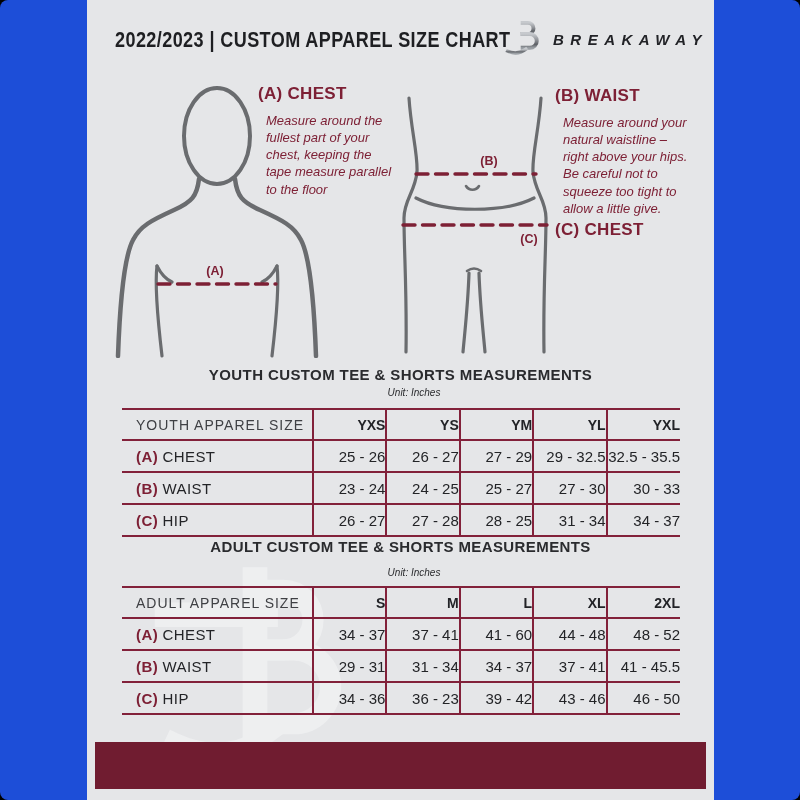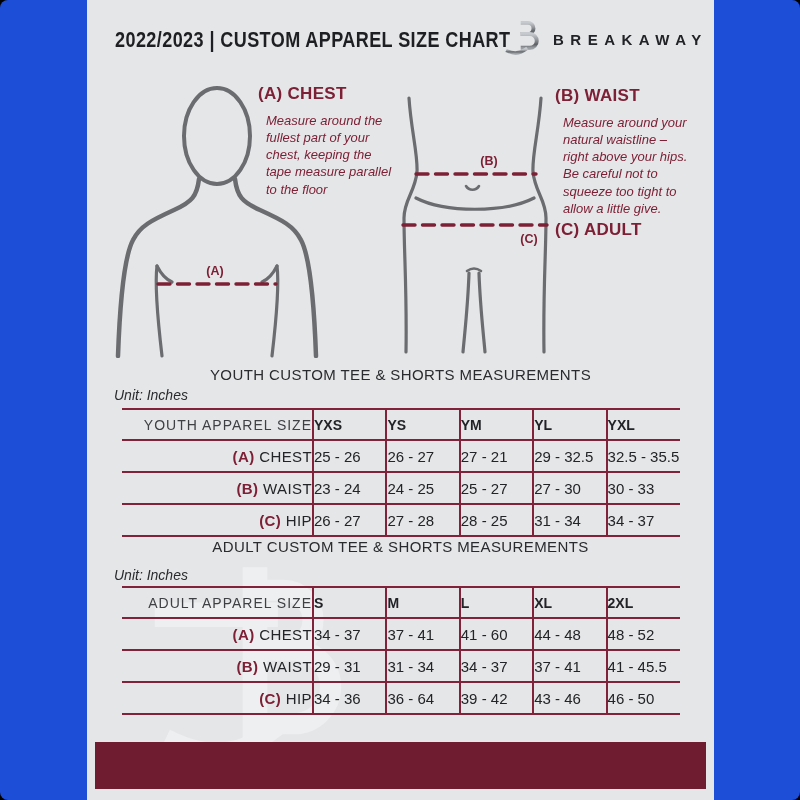--- a/index.html
+++ b/index.html
@@ -6,47 +6,47 @@
   #page{position:relative;width:800px;height:800px;background:#1d4ed8;overflow:hidden;
         font-family:"Liberation Sans",sans-serif;border-radius:8px;}
   #doc{position:absolute;left:87px;top:0;width:627px;height:800px;background:#e5e6e8;}
 
   
   .hdr-title{position:absolute;left:28px;top:27px;white-space:nowrap;}
   .hdr-title span{display:inline-block;transform:scaleX(.82);transform-origin:left center;
         font-size:22px;font-weight:700;letter-spacing:.5px;color:#1e1f22;}
   .logo{position:absolute;left:414px;top:16px;width:42px;height:40px;}
   .brand{position:absolute;left:466px;top:31px;font-size:15px;font-weight:700;
-        letter-spacing:6.5px;color:#222327;}
+        letter-spacing:6.5px;color:#222327;font-style:italic;}
 
   
   .fig{position:absolute;}
   .fig path,.fig ellipse{fill:none;stroke:#6a6c6f;stroke-linecap:round;}
   .dash{stroke:#7d2035 !important;stroke-width:3.4;stroke-dasharray:12 7.5;}
   .marker{font-size:12.5px;font-weight:700;fill:#7d2035;}
 
   
   .guide{position:absolute;color:#7d2035;}
   .guide h3{margin:0 0 8px 0;font-size:17px;font-weight:800;letter-spacing:.3px;}
   .guide p{margin:8px;font-size:13px;line-height:1.32;font-style:italic;font-weight:500;
         white-space:pre-line;}
 
   
   .sec-title{position:absolute;left:0;right:0;text-align:center;font-size:15px;
-        font-weight:400;letter-spacing:.4px;color:#2a2b2e;}
-  .sec-unit{position:absolute;left:0;right:0;text-align:left;font-size:14px;
+        font-weight:700;letter-spacing:.4px;color:#2a2b2e;}
+  .sec-unit{position:absolute;left:0;right:0;text-align:center;font-size:10px;
         font-style:italic;color:#2a2b2e;padding-left:27px;}
 
   
   table.size{position:absolute;left:35px;width:558px;border-collapse:collapse;
         table-layout:fixed;background:transparent;}
   .size th,.size td{border-top:2px solid #82213a;border-bottom:2px solid #82213a;
-        text-align:left;padding:0;}
+        text-align:right;padding:0;}
   .size th+th,.size td+td{border-left:2px solid #82213a;}
-  .size th:first-child,.size td:first-child{width:176px;text-align:right;padding-left:14px;margin-top:8px;}
+  .size th:first-child,.size td:first-child{width:176px;text-align:left;padding-left:14px;margin-top:8px;}
   .size thead tr{height:31px;}
   .size tbody tr{height:32px;}
   .size th{font-size:14px;font-weight:700;color:#222327;}
   .size th:first-child{font-weight:400;letter-spacing:1px;color:#3f4044;}
   .size td{font-size:15px;color:#232427;}
   .size td.row-label{font-size:15px;letter-spacing:.4px;color:#232427;}
   .size .pfx{color:#7d2035;font-weight:700;}
 
   .watermark{position:absolute;left:52px;top:558px;width:225px;height:205px;opacity:.55;}
   .bottom-bar{position:absolute;left:8px;top:742px;width:611px;height:47px;background:#701c30;}
@@ -126,42 +126,42 @@
   <div class="guide" style="left:468px;top:86px;width:162px">
     <h3>(B) WAIST</h3>
     <p>Measure around your
 natural waistline –
 right above your hips.
 Be careful not to
 squeeze too tight to
 allow a little give.</p>
   </div>
   <div class="guide" style="left:468px;top:220px;width:172px">
-    <h3>(C) ADULT</h3>
+    <h3>(C) CHEST</h3>
   </div>
 
   <div class="sec-title" style="top:366px">YOUTH CUSTOM TEE &amp; SHORTS MEASUREMENTS</div>
   <div class="sec-unit" style="top:387px">Unit: Inches</div>
   <table class="size" style="top:408px">
         <thead>
           <tr>
             <th>YOUTH APPAREL SIZE</th>
             <th>YXS</th>
             <th>YS</th>
             <th>YM</th>
             <th>YL</th>
             <th>YXL</th>
           </tr>
         </thead>
         <tbody>
           <tr>
             <td class="row-label"><span class="pfx">(A)</span> CHEST</td>
             <td>25 - 26</td>
             <td>26 - 27</td>
-            <td>27 - 21</td>
+            <td>27 - 29</td>
             <td>29 - 32.5</td>
             <td>32.5 - 35.5</td>
           </tr>
           <tr>
             <td class="row-label"><span class="pfx">(B)</span> WAIST</td>
             <td>23 - 24</td>
             <td>24 - 25</td>
             <td>25 - 27</td>
             <td>27 - 30</td>
             <td>30 - 33</td>
@@ -203,21 +203,21 @@
             <td class="row-label"><span class="pfx">(B)</span> WAIST</td>
             <td>29 - 31</td>
             <td>31 - 34</td>
             <td>34 - 37</td>
             <td>37 - 41</td>
             <td>41 - 45.5</td>
           </tr>
           <tr>
             <td class="row-label"><span class="pfx">(C)</span> HIP</td>
             <td>34 - 36</td>
-            <td>36 - 64</td>
+            <td>36 - 23</td>
             <td>39 - 42</td>
             <td>43 - 46</td>
             <td>46 - 50</td>
           </tr>
         </tbody>
       </table>
 
   <div class="bottom-bar"></div>
 </div>
 </div>

